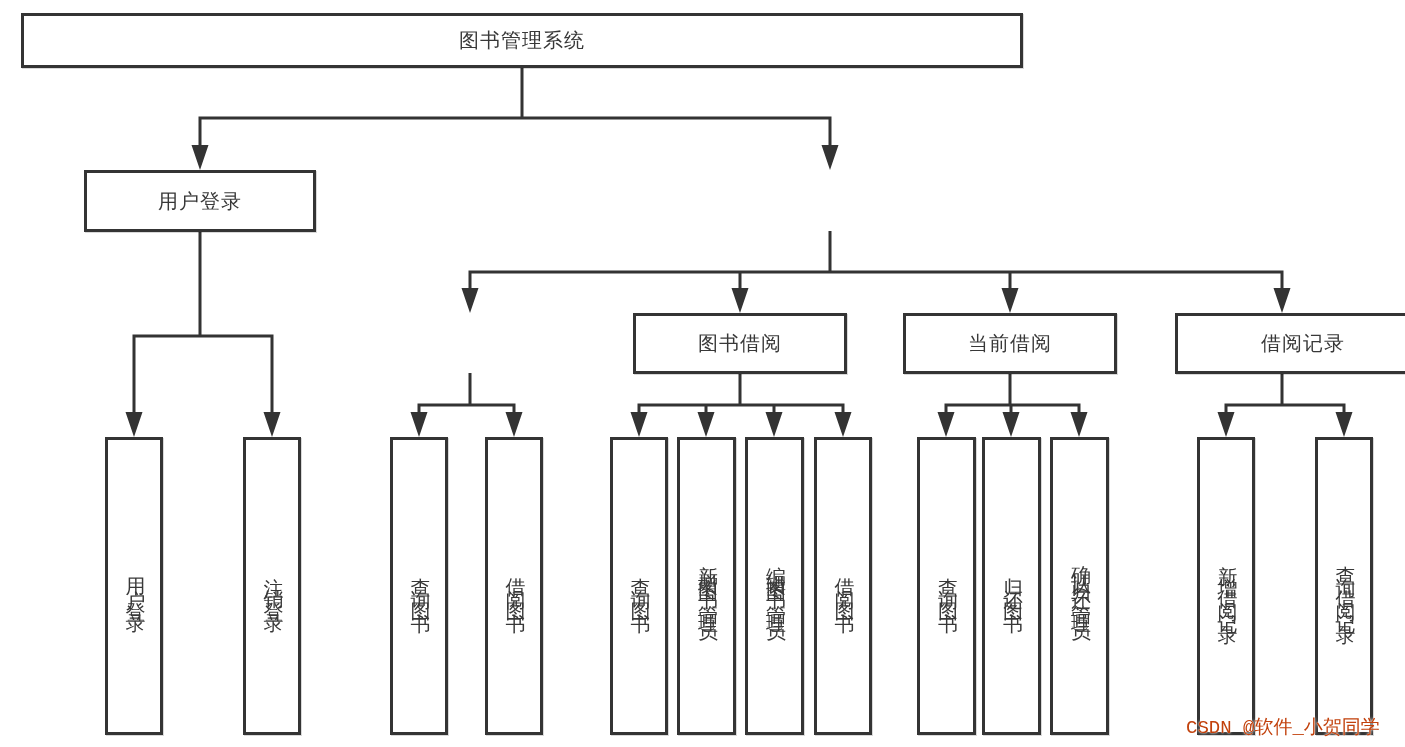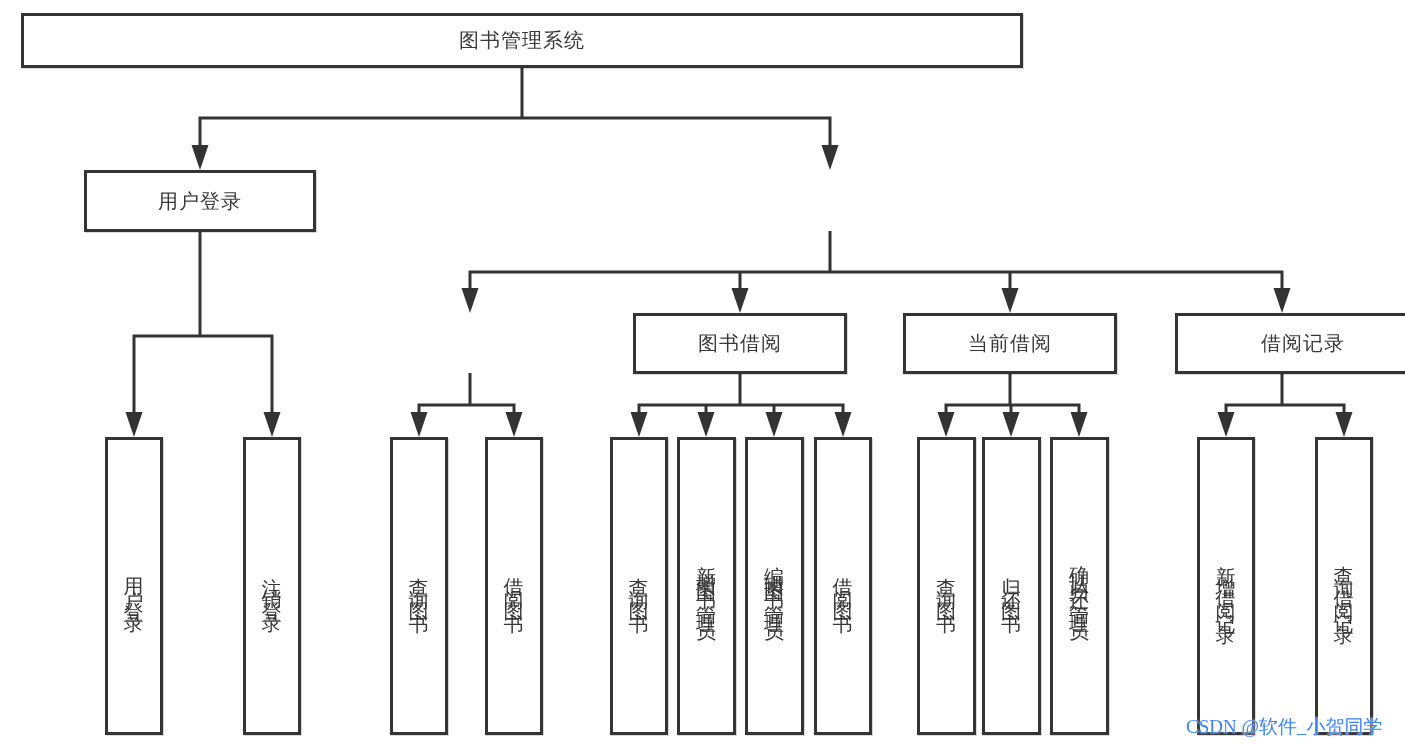--- a/index.html
+++ b/index.html
@@ -1,21 +1,21 @@
 <!DOCTYPE html>
 <html><head>
 <meta charset="utf-8">
 <style>
   html, body { margin: 0; padding: 0; background: #ffffff; }
   .canvas {
     position: relative;
     width: 1405px;
     height: 747px;
     background: #ffffff;
-    font-family: Liberation Serif, serif;
+    font-family: Liberation Mono, monospace;
     overflow: hidden;
   }
   .connectors {
     position: absolute;
     left: 0; top: 0;
     width: 1405px; height: 747px;
   }
   .node {
     position: absolute;
     background: #ffffff;
@@ -34,21 +34,21 @@
     text-orientation: mixed;
     letter-spacing: 12px;
     line-height: 1;
   }
   .leaf.tight .lbl { letter-spacing: 8px; }
   .watermark {
     position: absolute;
     left: 1186px;
     top: 714px;
     font-size: 19px;
-    color: #3b82f6;
+    color: #c2410c;
     white-space: nowrap;
     z-index: 5;
     text-shadow: 0 0 3px #ffffff, 0 0 1px #ffffff;
   }
 </style>
 </head>
 <body>
 
 <div class="canvas">
 

